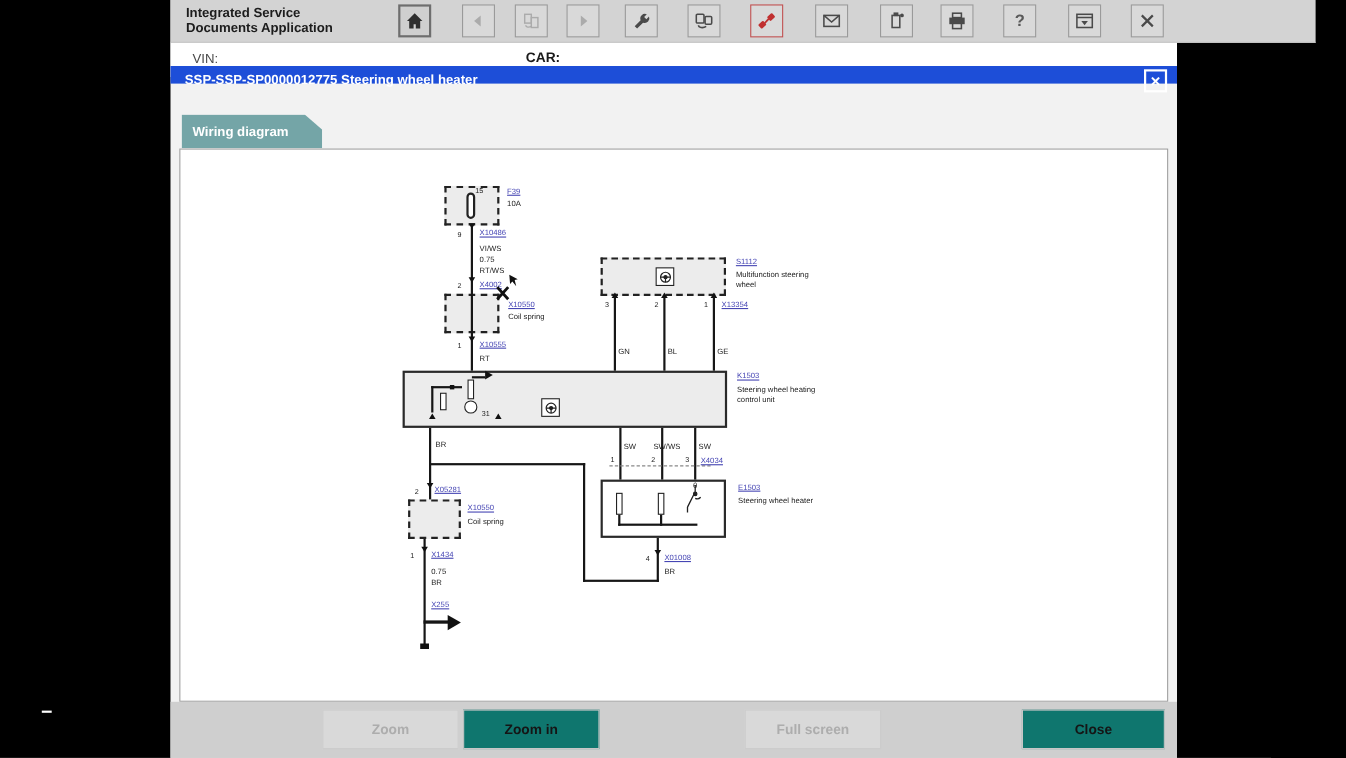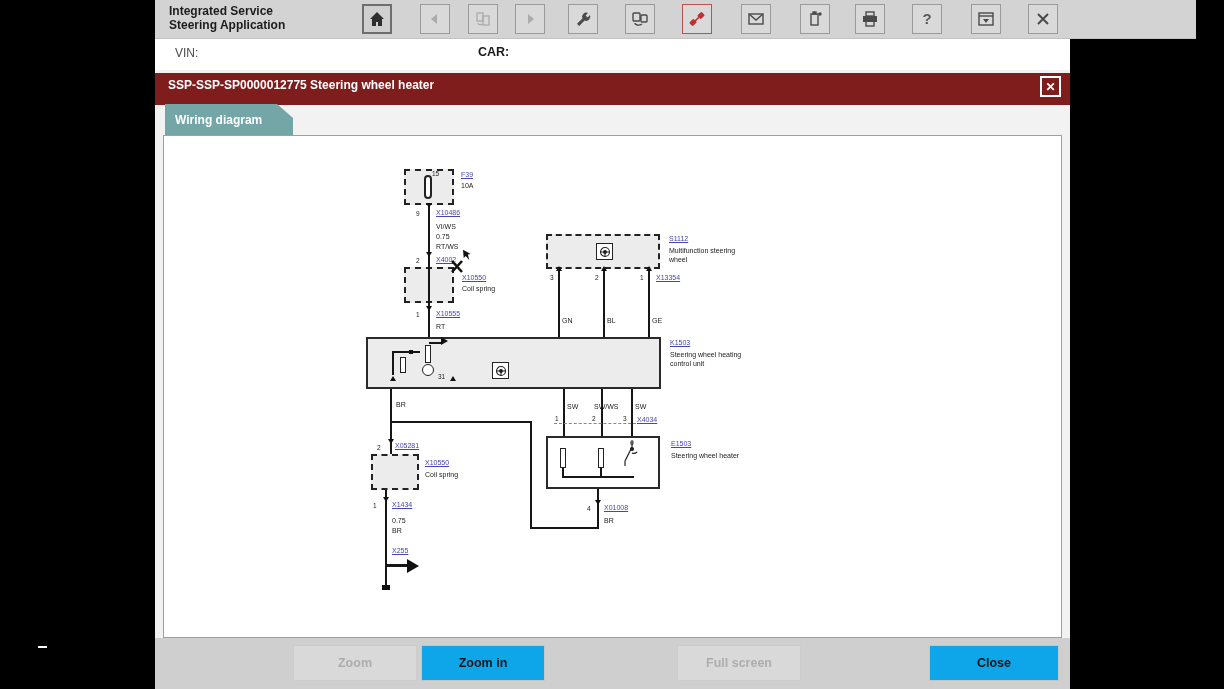--- a/index.html
+++ b/index.html
@@ -16,35 +16,35 @@
   .tbtn.alert{border:1px solid #c05050;}
   .tbtn svg{display:block;}
 
   
   .vinrow{position:absolute;left:0;top:39px;width:915px;height:31px;background:#ffffff;}
   .vin-label{position:absolute;left:20px;top:7px;font-size:12px;color:#4a4a4a;}
   .car-label{position:absolute;left:323px;top:6px;font-size:12.5px;font-weight:bold;color:#1a1a1a;}
   .car-value{position:absolute;left:362px;top:6px;font-size:12.5px;font-weight:bold;color:#111;}
 
   
-  .docbar{position:absolute;left:0;top:73px;width:915px;height:32px;background:#7f1d1d;}
+  .docbar{position:absolute;left:0;top:60px;width:915px;height:16px;background:#1d4ed8;}
   .doc-title{position:absolute;left:13px;top:5px;font-size:12px;font-weight:bold;color:#fff;}
   .doc-close{position:absolute;right:9px;top:3px;width:17px;height:17px;border:2px solid #fff;color:#fff;
              font-size:12px;font-weight:bold;display:flex;align-items:center;justify-content:center;cursor:pointer;}
 
   .tab{position:absolute;left:10px;top:104px;width:128px;height:31px;background:#74a5a7;color:#fff;
        font-size:12px;font-weight:bold;display:flex;align-items:center;padding-left:10px;box-sizing:border-box;
        clip-path:polygon(0 0,112px 0,128px 14px,128px 31px,0 31px);}
 
   
   .panel{position:absolute;left:8px;top:135px;width:899px;height:503px;background:#fff;border:1px solid #9f9f9f;box-sizing:border-box;}
 
   
   .footer{position:absolute;left:0;top:638px;width:915px;height:51px;background:#cfcfcf;}
-  .btn{position:absolute;top:7px;width:122px;height:34px;background:#0ea5e9;border:1px solid #c6c6c6;
+  .btn{position:absolute;top:7px;width:122px;height:34px;background:#0f766e;border:1px solid #c6c6c6;
        font-size:12.5px;font-weight:bold;color:#151515;display:flex;align-items:center;justify-content:center;cursor:pointer;}
   .btn.disabled{background:#d9d9d9;color:#adadad;border-color:#cccccc;}
 
   
   .wire{position:absolute;background:#161616;}
   .dbox{position:absolute;border:2px dashed #222;background:#ececec;box-sizing:border-box;}
   .sbox{position:absolute;border:2px solid #2a2a2a;background:#ececec;box-sizing:border-box;}
   .sbox.white{background:#fff;}
   .lbl{position:absolute;font-size:7px;color:#222;line-height:1.3;white-space:nowrap;}
   .lbl.wrap{white-space:normal;width:84px;}
@@ -63,21 +63,21 @@
   .corner-dash{position:absolute;left:38px;top:646px;width:9px;height:2px;background:#fff;}
 </style>
 </head>
 <body>
 
 <div class="app">
 
   <div class="toolbar">
     <div class="app-title">
       <div>Integrated Service</div>
-      <div>Steering Application</div>
+      <div>Documents Application</div>
     </div>
 
     <div class="tbtn active" style="left:207px">
       <span>
           <svg width="20" height="20" viewBox="0 0 20 20">
             <path d="M10 3 3 10h2v7h4v-4h2v4h4v-7h2z" fill="#2e2e2e"></path>
           </svg>
         </span>
     </div>
     <div class="tbtn" style="left:265px">

